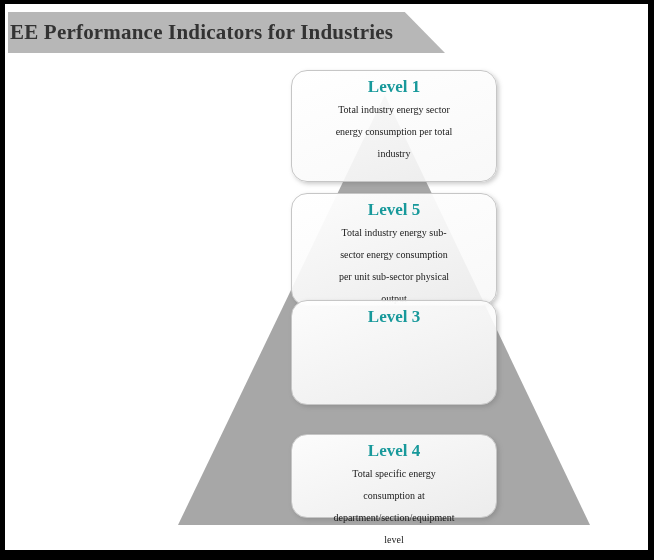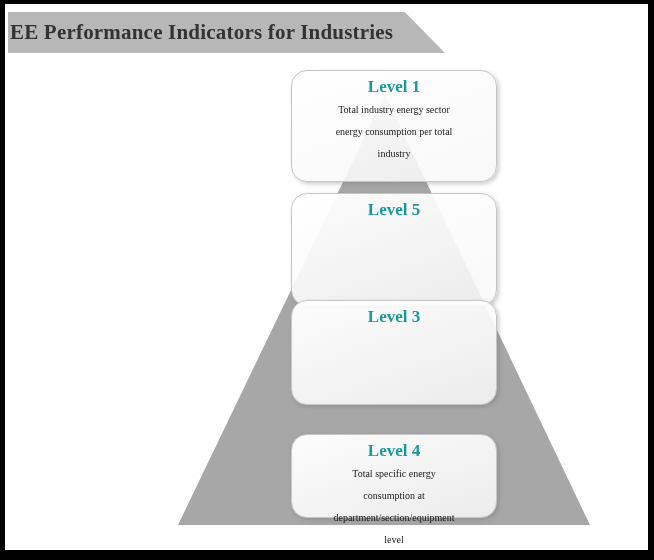--- a/index.html
+++ b/index.html
@@ -96,20 +96,24 @@
 
   <div class="level-box l1">
     <div class="level-title">Level 1</div>
     <div class="level-body">Total industry energy sector
 energy consumption per total
 industry</div>
   </div>
 
   <div class="level-box l2">
     <div class="level-title">Level 5</div>
+    <div class="level-body">Total industry energy sub-
+sector energy consumption
+per unit sub-sector physical
+output</div>
   </div>
 
   <div class="level-box l3">
     <div class="level-title">Level 3</div>
   </div>
 
   <div class="level-box l4">
     <div class="level-title">Level 4</div>
     <div class="level-body">Total specific energy
 consumption at

